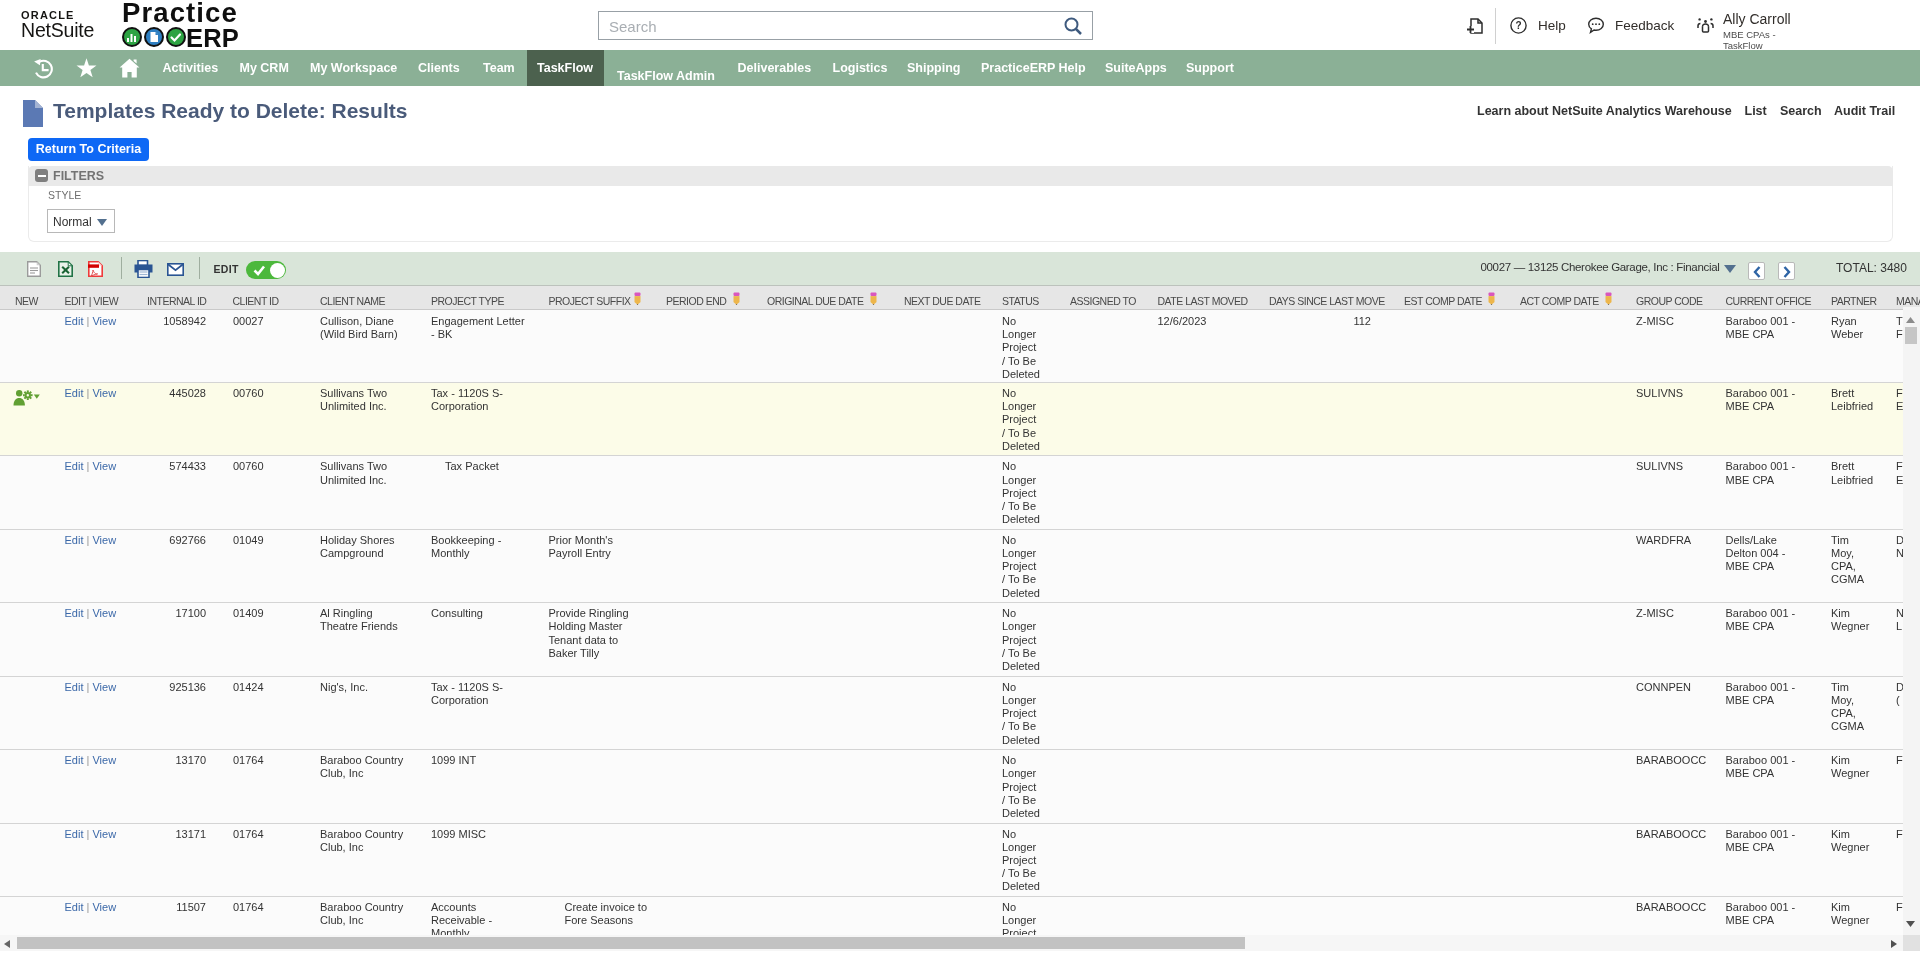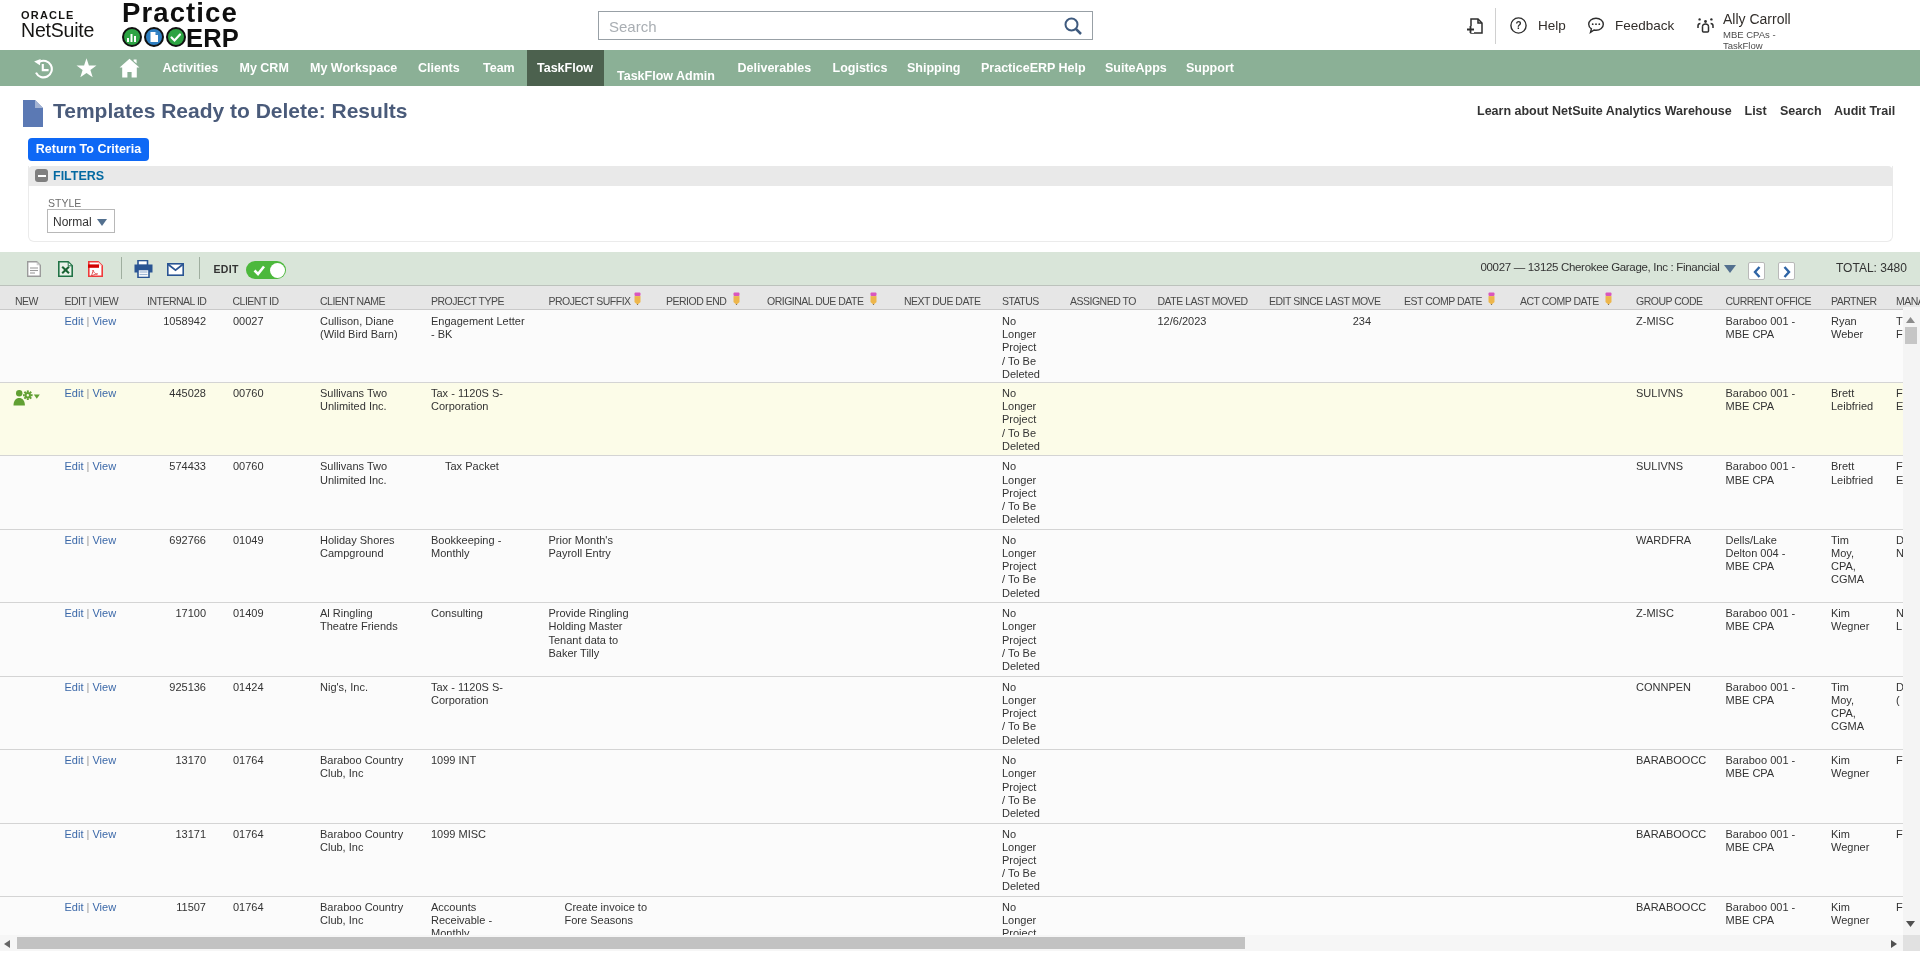--- a/index.html
+++ b/index.html
@@ -34,22 +34,22 @@
 #retbtn { position:absolute; left:28px; top:138px; width:121px; height:23px;
   background:#0e68f5; border-radius:4px; color:#fff; font-size:12.5px; font-weight:bold;
   text-align:center; line-height:23px; }
 
 #fpanel { position:absolute; left:28px; top:166px; width:1864.5px; height:75.5px;
   border:1px solid #ebebeb; border-top:none; border-radius:0 0 6px 6px; background:#fff;}
 #fhead { position:absolute; left:28px; top:166px; width:1864.5px; height:19.5px; background:#e9e9e9; border-radius:5px 5px 0 0; }
 #fhead .minus { position:absolute; left:7px; top:3px; width:13px; height:13px; background:#7f7f7f;
   border-radius:3px; }
 #fhead .minus::after { content:""; position:absolute; left:2.5px; top:5.5px; width:8px; height:2px; background:#fff; }
-#fhead .ftxt { position:absolute; left:25px; top:3px; font-size:12.5px; font-weight:bold; color:#0369a1;text-align:center; }
-#stylelab { position:absolute; left:48px; top:197px; font-size:10.5px; color:#6e6e6e; }
+#fhead .ftxt { position:absolute; left:25px; top:3px; font-size:12.5px; font-weight:bold; color:#737373;text-align:center; }
+#stylelab { position:absolute; left:48px; top:189px; font-size:10.5px; color:#6e6e6e; }
 #styledd { position:absolute; left:47px; top:209px; width:68px; height:24px; border:1px solid #b8b8b8;
   background:#fff; }
 #styledd .seltxt { position:absolute; left:5px; top:4.5px; font-size:12px; color:#333; }
 #styledd .tri { position:absolute; right:7px; top:9px; width:0; height:0;
   border-left:5.5px solid transparent; border-right:5.5px solid transparent; border-top:7px solid #53708f; }
 
 #tbar { position:absolute; left:0; top:252px; width:1920px; height:33px; background:#d9e5d9; }
 .tsep { position:absolute; top:5px; width:1px; height:22px; background:#9fae9f; }
 #edittxt { position:absolute; left:213.5px; top:11px; font-size:10.5px; font-weight:bold; color:#333; letter-spacing:0.3px;}
 #toggle { position:absolute; left:246px; top:9px; width:40px; height:18px; background:#4cb83c;
@@ -267,21 +267,21 @@
 <svg class="abs" style="left:870px;top:6px;" width="7" height="13" viewBox="0 0 7 13">
 <rect x="0.5" y="0.5" width="6" height="3.6" rx="1" fill="#d957bd"></rect>
 <rect x="0.5" y="4.1" width="6" height="6" fill="#edb64b"></rect>
 <path d="M0.5 10.1 h6 l-3 2.6 z" fill="#edb64b"></path>
 <path d="M2.7 12 l0.8 0.7 0.8 -0.7 z" fill="#222"></path>
     </svg>
 <div class="hc" style="left:904px;">NEXT DUE DATE</div>
 <div class="hc" style="left:1002px;">STATUS</div>
 <div class="hc" style="left:1070px;">ASSIGNED TO</div>
 <div class="hc" style="left:1157.5px;">DATE LAST MOVED</div>
-<div class="hc" style="left:1269px;">EDIT SINCE LAST MOVE</div>
+<div class="hc" style="left:1269px;">DAYS SINCE LAST MOVE</div>
 <div class="hc" style="left:1404px;">EST COMP DATE</div>
 <svg class="abs" style="left:1488px;top:6px;" width="7" height="13" viewBox="0 0 7 13">
 <rect x="0.5" y="0.5" width="6" height="3.6" rx="1" fill="#d957bd"></rect>
 <rect x="0.5" y="4.1" width="6" height="6" fill="#edb64b"></rect>
 <path d="M0.5 10.1 h6 l-3 2.6 z" fill="#edb64b"></path>
 <path d="M2.7 12 l0.8 0.7 0.8 -0.7 z" fill="#222"></path>
     </svg>
 <div class="hc" style="left:1520px;">ACT COMP DATE</div>
 <svg class="abs" style="left:1605px;top:6px;" width="7" height="13" viewBox="0 0 7 13">
 <rect x="0.5" y="0.5" width="6" height="3.6" rx="1" fill="#d957bd"></rect>
@@ -296,21 +296,21 @@
 </div>
 <div id="rows">
 <div class="row" style="top:24.5px;height:72px;border-top:none;"></div>
 <div class="ct" style="left:64.5px;top:29.5px;"><a>Edit</a> <span class="pipe">|</span> <a>View</a></div>
 <div class="ct" style="left:126px;width:80px;text-align:right;top:29.5px;">1058942</div>
 <div class="ct" style="left:233px;top:29.5px;">00027</div>
 <div class="ct" style="left:320px;top:29.5px;">Cullison, Diane<br>(Wild Bird Barn)</div>
 <div class="ct" style="left:431px;top:29.5px;">Engagement Letter<br>- BK</div>
 <div class="ct" style="left:1002px;top:29.5px;">No<br>Longer<br>Project<br>/ To Be<br>Deleted</div>
 <div class="ct" style="left:1157.5px;top:29.5px;">12/6/2023</div>
-<div class="ct" style="left:1291px;width:80px;text-align:right;top:29.5px;">234</div>
+<div class="ct" style="left:1291px;width:80px;text-align:right;top:29.5px;">112</div>
 <div class="ct" style="left:1636px;top:29.5px;">Z-MISC</div>
 <div class="ct" style="left:1725.5px;top:29.5px;">Baraboo 001 -<br>MBE CPA</div>
 <div class="ct" style="left:1831px;top:29.5px;">Ryan<br>Weber</div>
 <div class="ct" style="left:1896px;top:29.5px;">T<br>F</div>
 <div class="row yel" style="top:96.5px;height:73.43px;"></div>
 <svg class="abs" style="left:13px;top:102.5px;" width="27" height="18" viewBox="0 0 27 18">
 <g fill="#61a033">
 <circle cx="6.2" cy="5.2" r="3.2"></circle>
 <path d="M0.5 17.5 c0 -5 2.5 -7.5 5.7 -7.5 c3.2 0 5.7 2.5 5.7 7.5 z"></path>
 <g>

